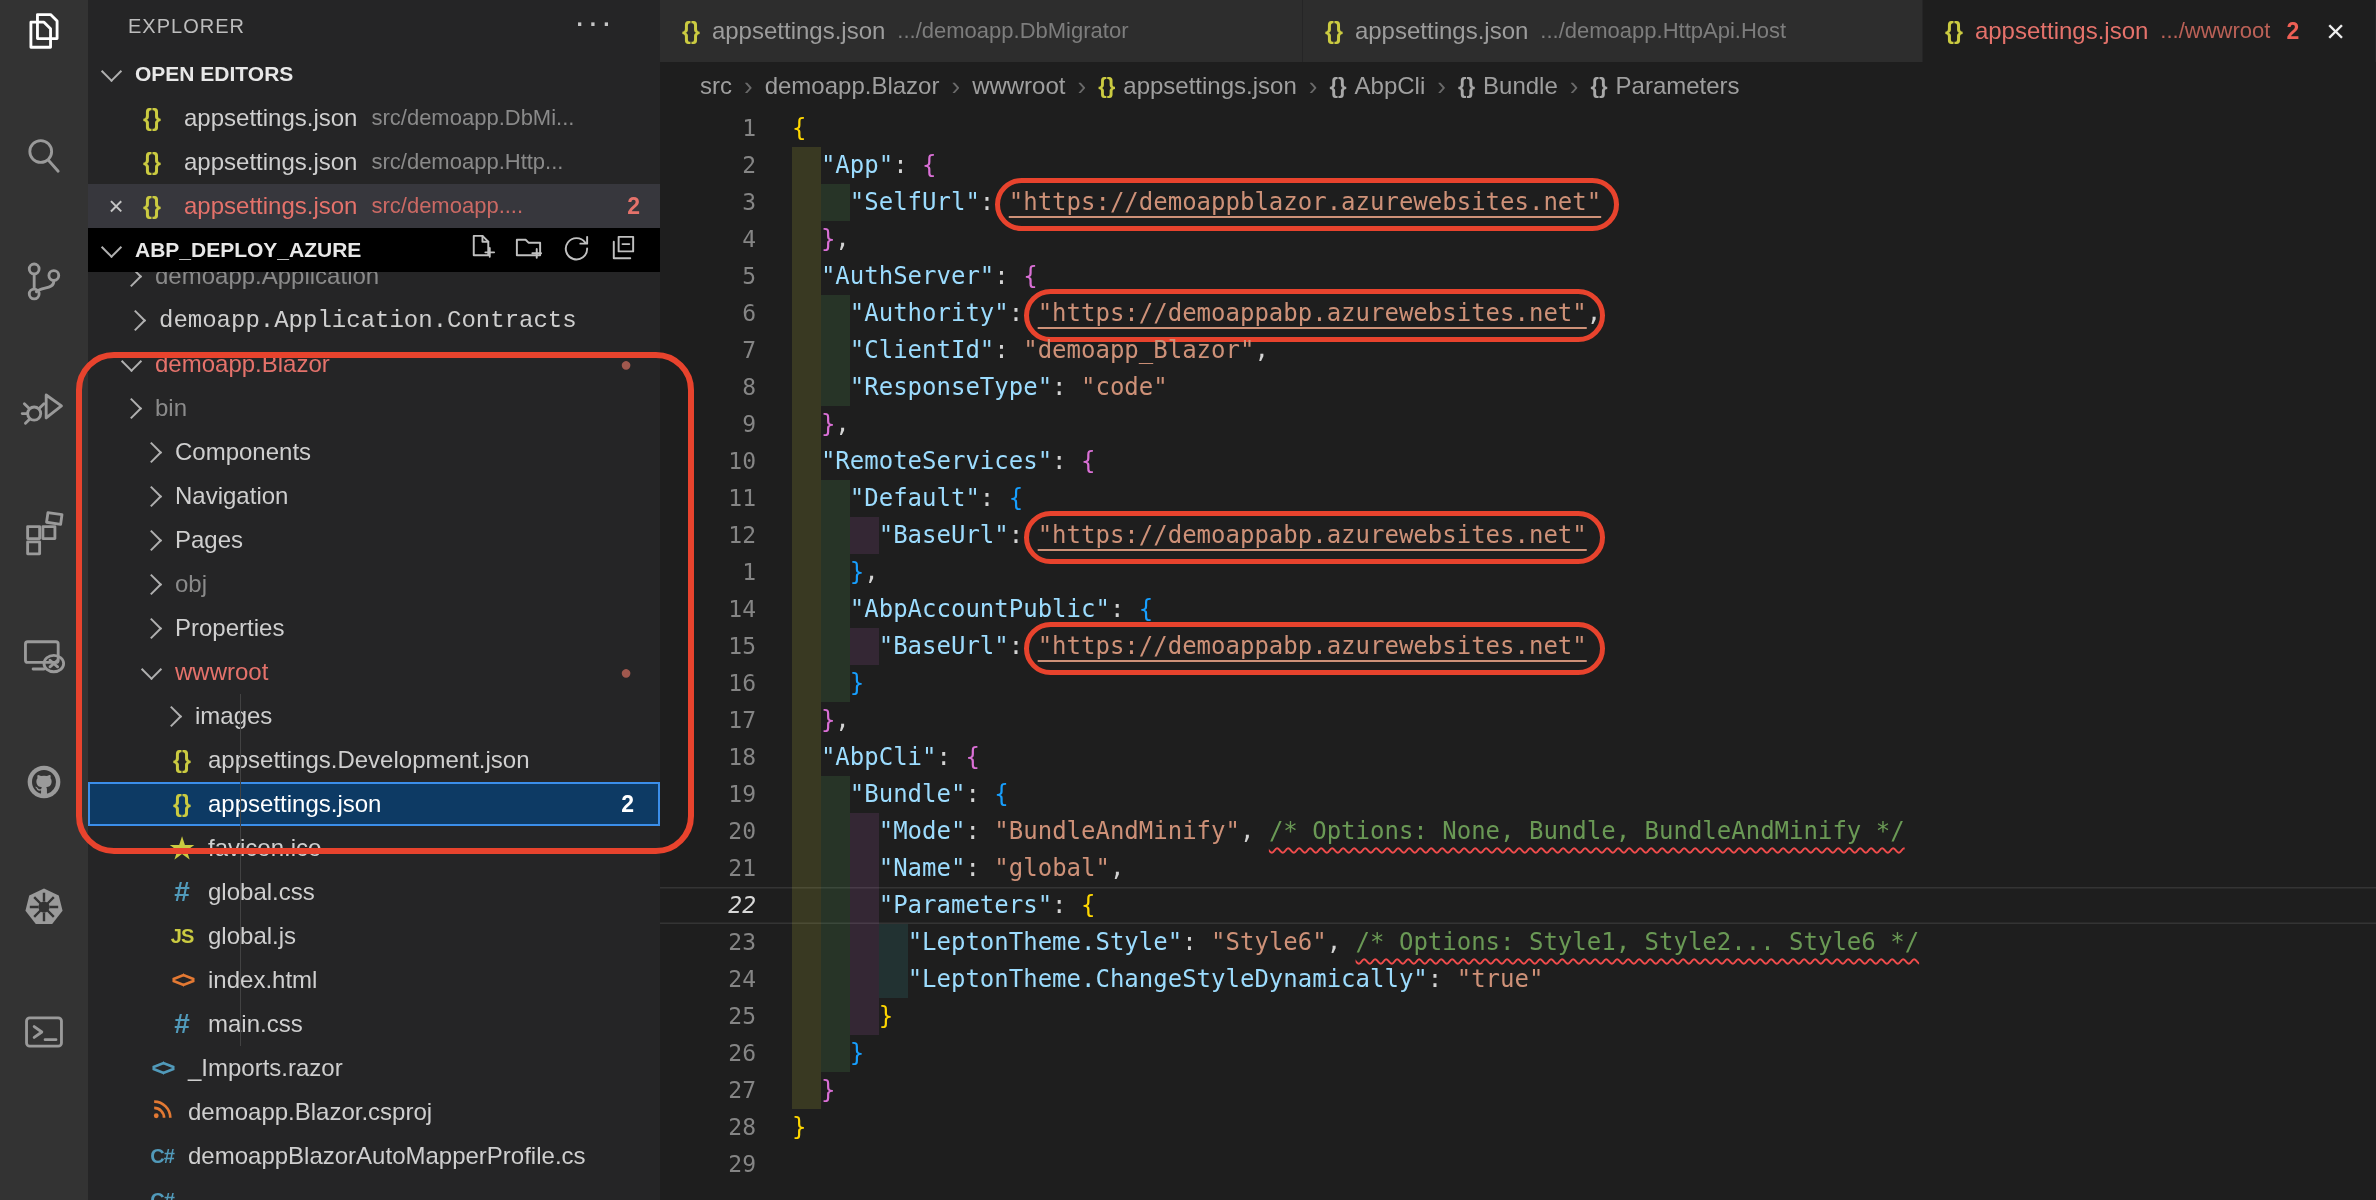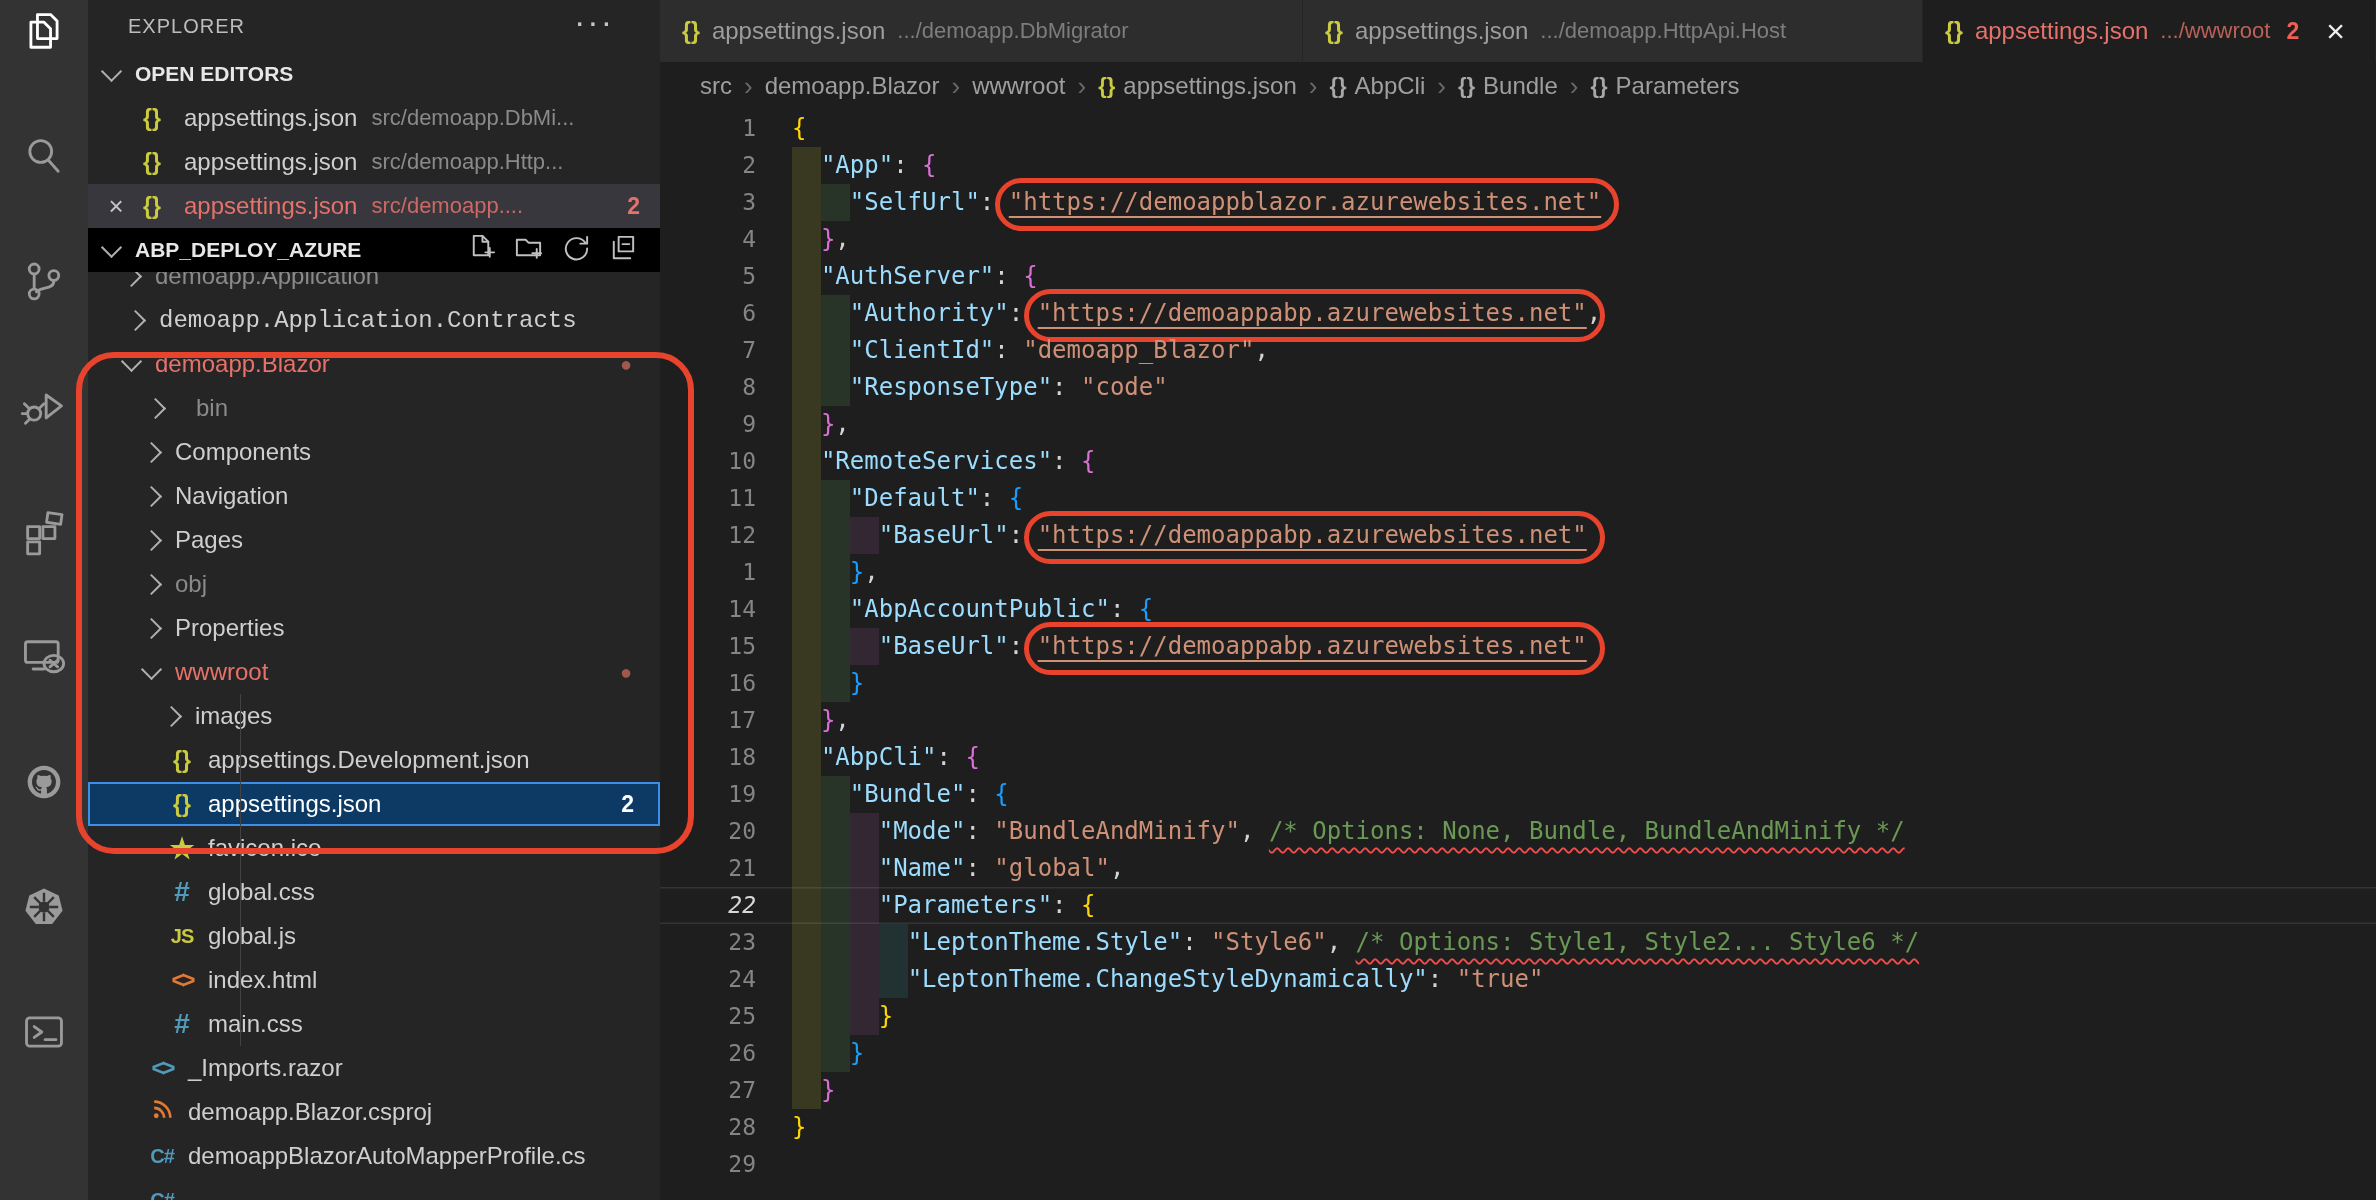--- a/index.html
+++ b/index.html
@@ -225,21 +225,21 @@
         </div>
         <div class="row " style="padding-left: 40px; font-family: Liberation Mono, monospace;">
           <span class="chev right"></span>
           <span class="lbl">demoapp.Application.Contracts</span>
         </div>
         <div class="row error" style="padding-left: 36px;">
           <span class="chev down"></span>
           <span class="lbl">demoapp.Blazor</span>
           <span class="dotbadge">●</span>
         </div>
-        <div class="row dim" style="padding-left: 60px; gap: 17px;">
+        <div class="row dim" style="padding-left: 36px;">
           <span class="chev right"></span>
           <span class="lbl">bin</span>
         </div>
         <div class="row " style="padding-left: 56px;">
           <span class="chev right"></span>
           <span class="lbl">Components</span>
         </div>
         <div class="row " style="padding-left: 56px;">
           <span class="chev right"></span>
           <span class="lbl">Navigation</span>

